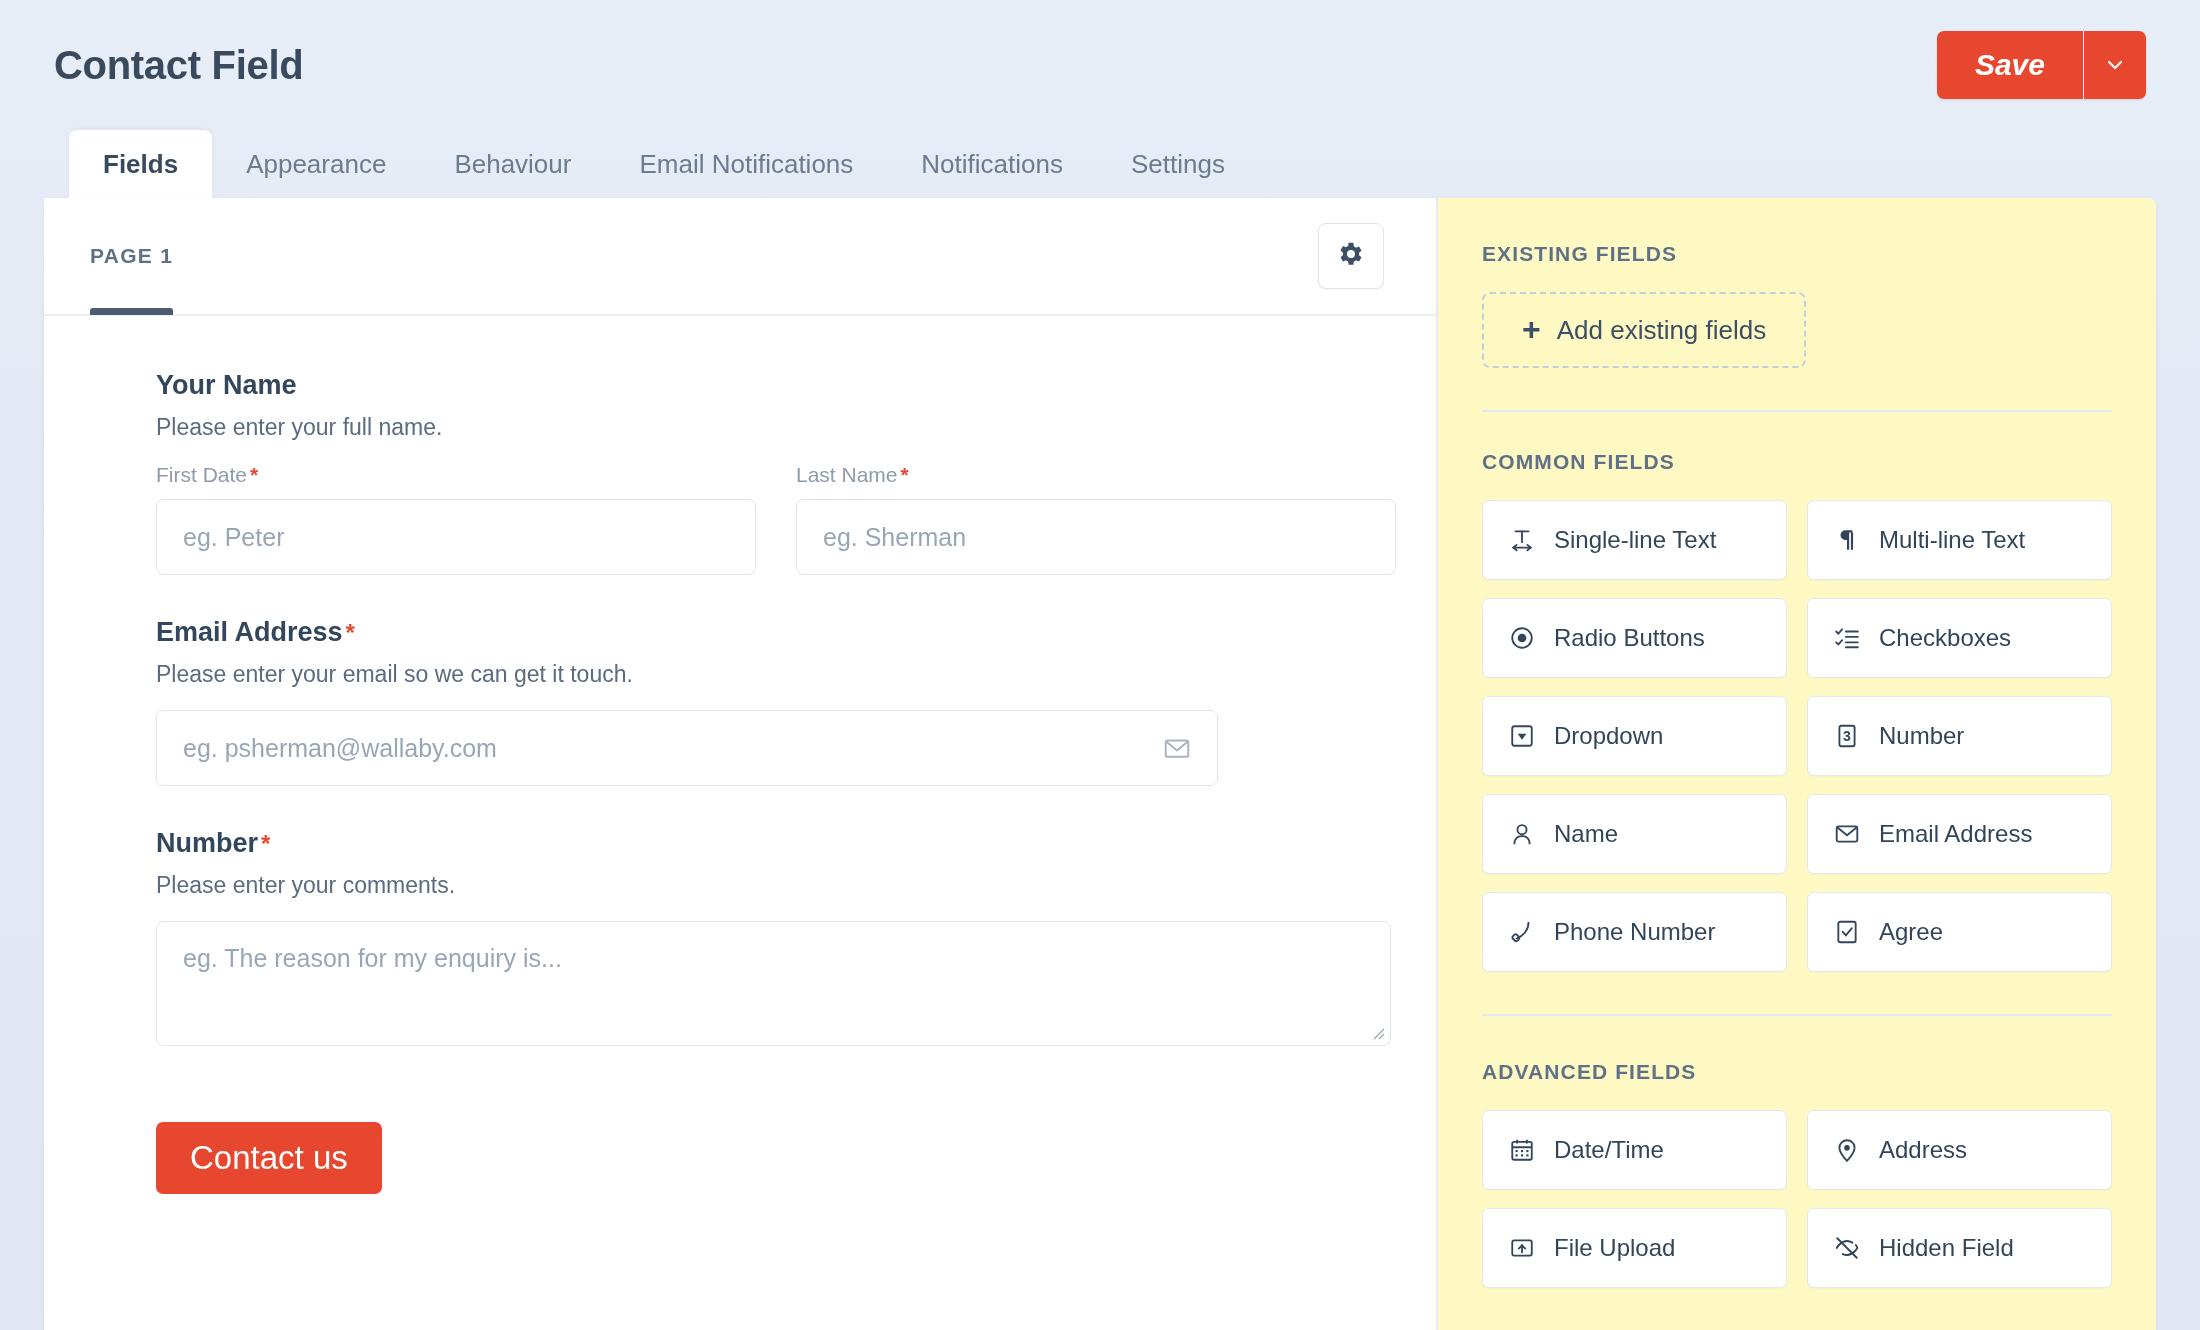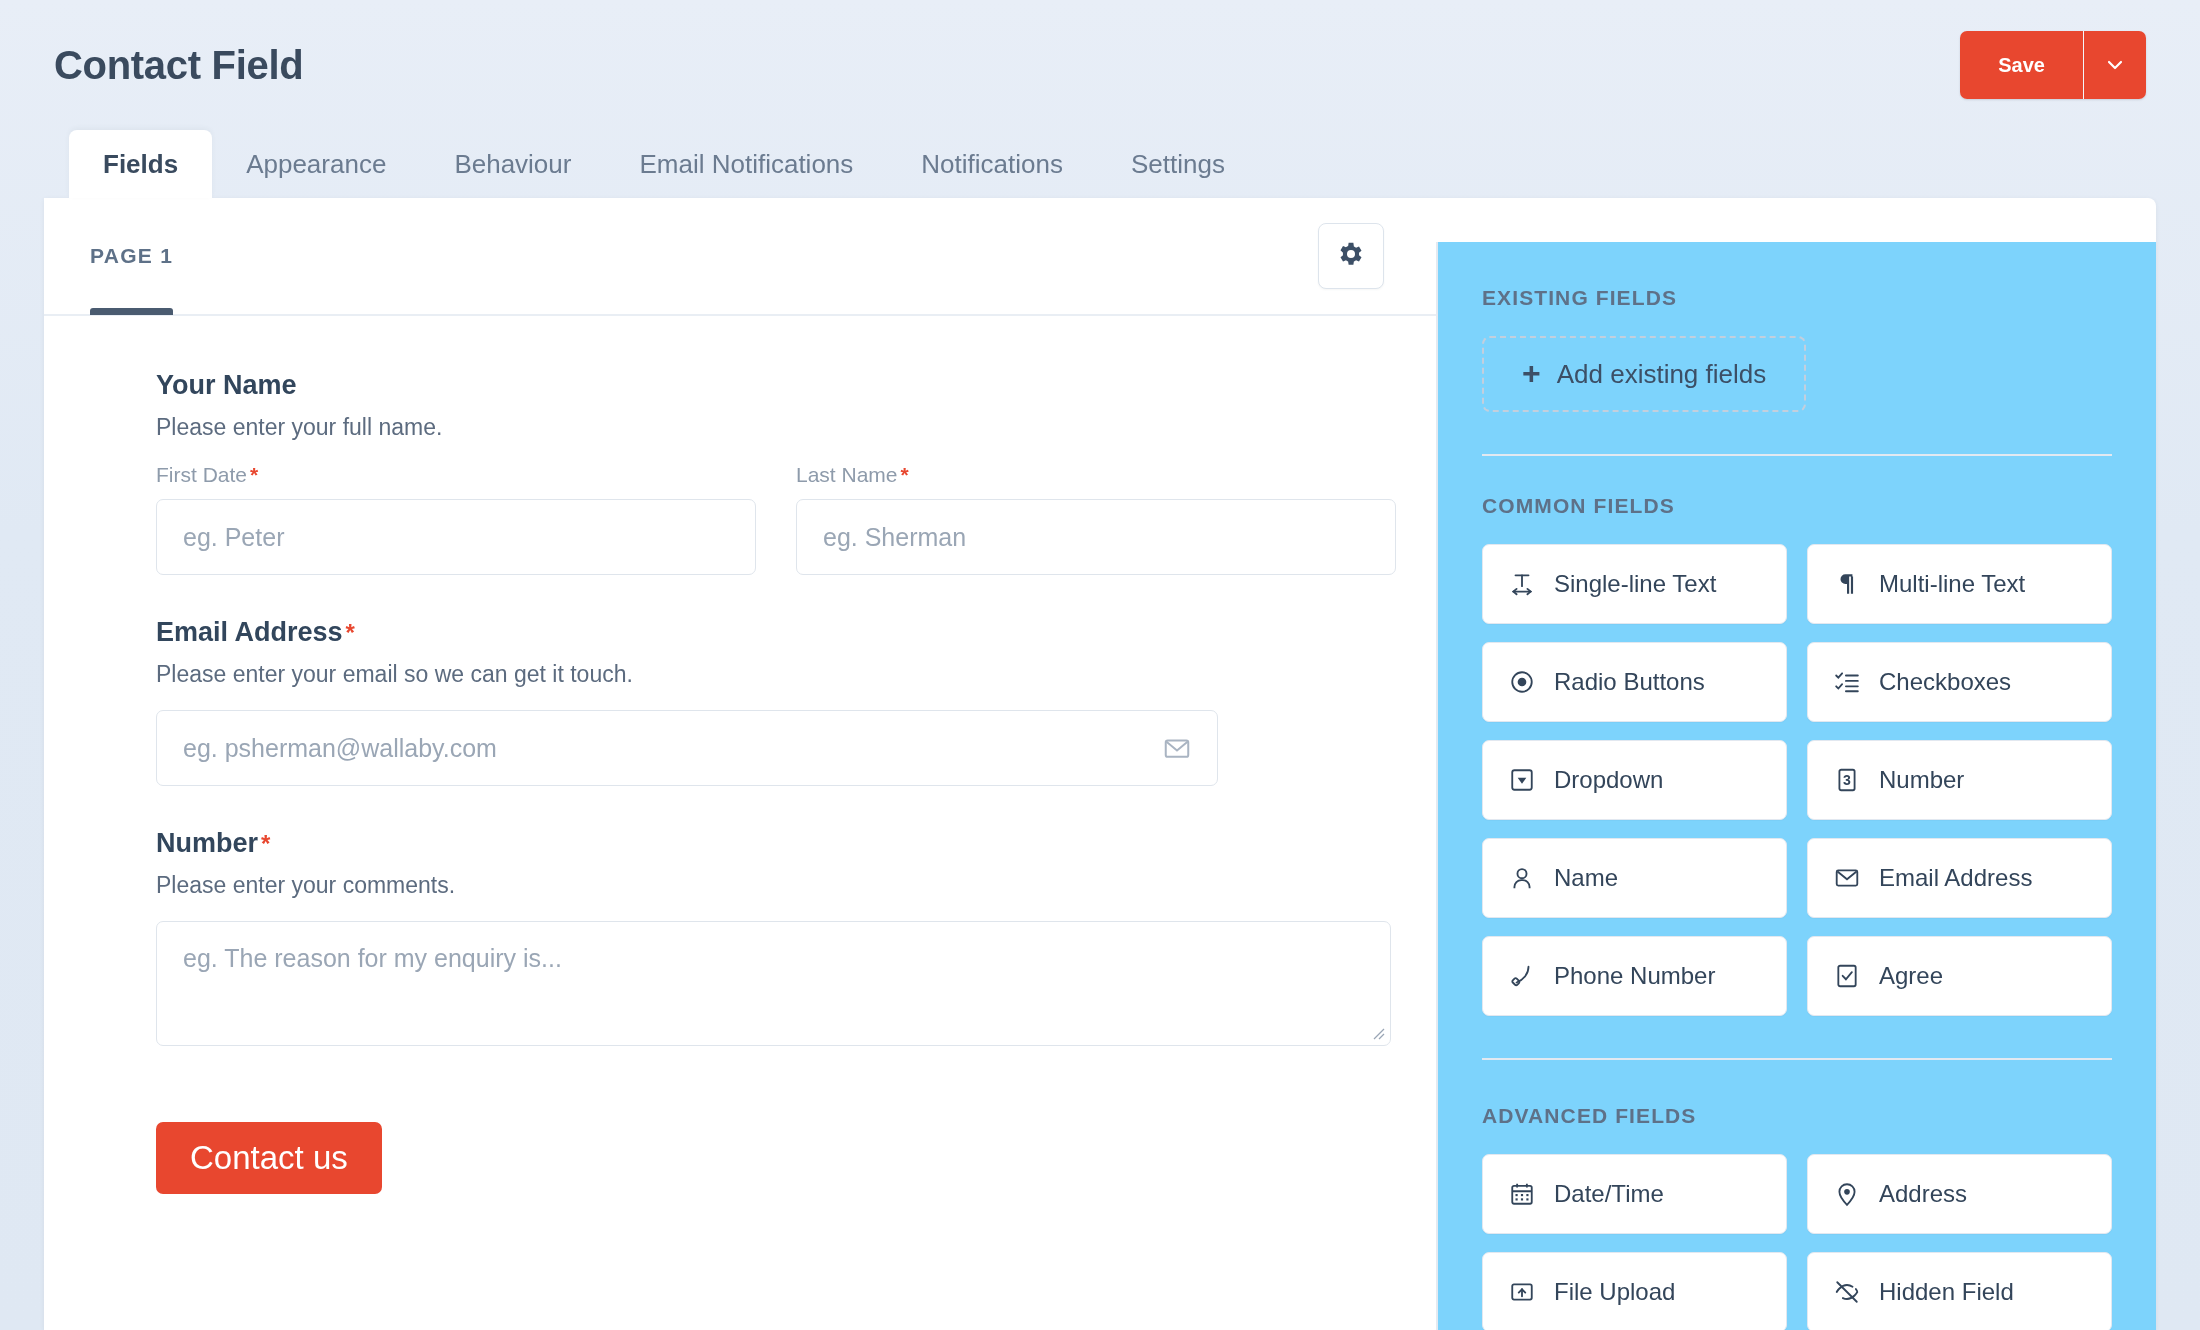--- a/index.html
+++ b/index.html
@@ -49,26 +49,27 @@
     border-radius: 7px;
     overflow: hidden;
     box-shadow: 0 1px 2px rgba(60,72,88,0.18);
   }
 
   .save-btn {
     background: #e8472f;
     color: #fff;
     border: none;
     font-family: inherit;
-    font-size: 20px;
+    font-size: 30px;
     font-weight: bold;
     padding: 4px 38px;
     cursor: pointer;
     display: flex;
     align-items: center;
+    font-style: italic;
   }
 
   .save-divider {
     width: 1px;
     background: rgba(255,255,255,0.55);
   }
 
   .save-caret {
     background: #e8472f;
     border: none;
@@ -276,25 +277,24 @@
     font-size: 33px;
     border-radius: 7px;
     padding: 0 34px;
     height: 72px;
     cursor: pointer;
   }
 
   
   .palette {
     flex: 0 0 720px;
-    background: #7dd3fc;
+    background: #fef9c3;
     border-left: 2px solid #e4eaf1;
     padding: 44px 44px 0 44px;
     overflow: hidden;
-    margin-top: 44px;
   }
 
   .pal-head {
     font-size: 21px;
     font-weight: bold;
     letter-spacing: 1.1px;
     color: #5e7188;
     margin-bottom: 26px;
   }
 

